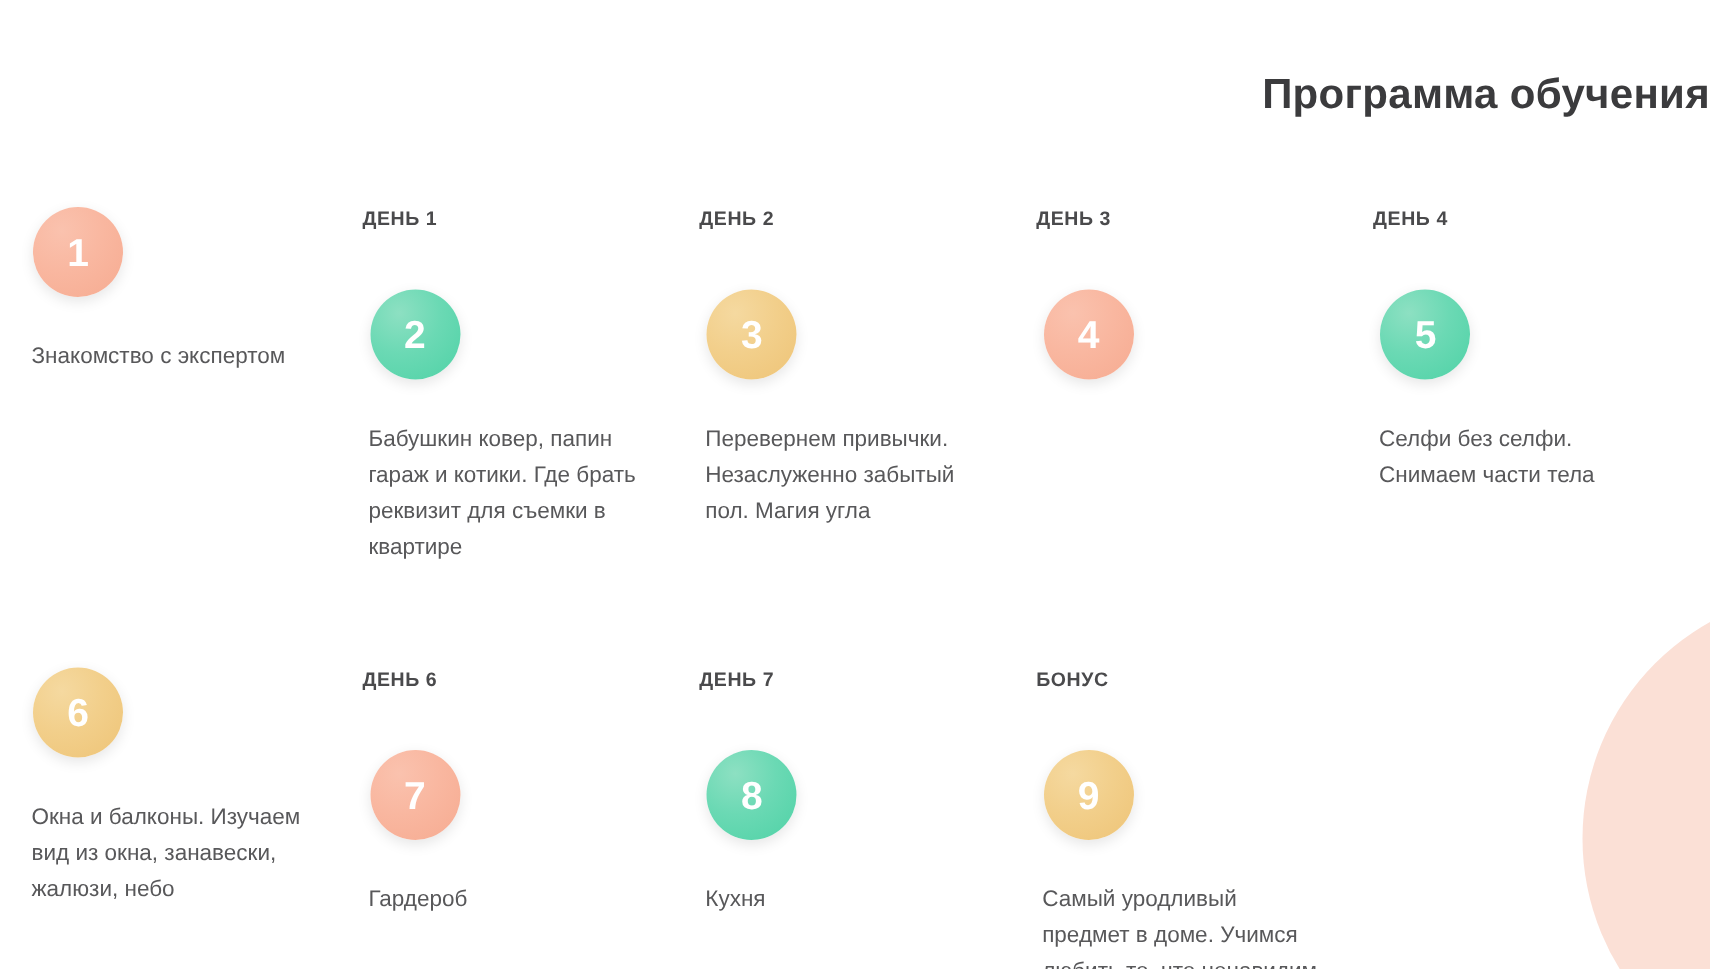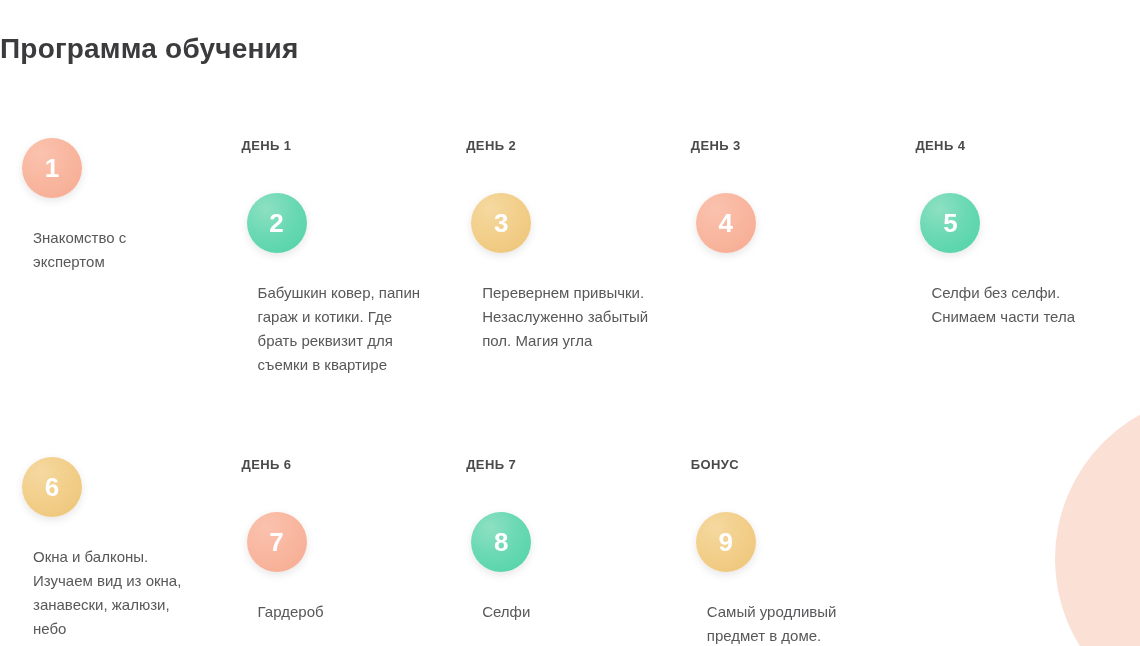--- a/index.html
+++ b/index.html
@@ -25,24 +25,24 @@
     background: #fbe0d6;
     right: -245px;
     top: 394px;
     pointer-events: none;
     z-index: 0;
   }
 
   
   .page-title {
     position: absolute;
-    top: 14px;
+    top: 28px;
     left: 0;
     width: 1140px;
-    text-align: left;
+    text-align: right;
     font-size: 28px;
     font-weight: bold;
     color: #3b3b3d;
     letter-spacing: 0.2px;
     z-index: 2;
   }
 
   
   .program-grid {
     position: absolute;
@@ -97,21 +97,21 @@
     background: radial-gradient(circle at 32% 26%, #8de0c2 0%, #6bd9b4 45%, #4fd2a6 100%);
   }
   .badge-yellow {
     background: radial-gradient(circle at 32% 26%, #f5d9a0 0%, #f2cf8b 45%, #eec477 100%);
   }
 
   .item-desc {
     font-size: 15px;
     line-height: 24px;
     color: #58585a;
-    margin: 16px;
+    margin: 4px;
   }
 </style>
 </head>
 <body>
 
 <div class="deco-blob"></div>
 
 <h1 class="page-title">Программа обучения</h1>
 
 <div class="program-grid">
@@ -157,21 +157,21 @@
 
     <div class="program-item">
       <div class="item-label">ДЕНЬ 6</div>
       <div class="item-badge badge-salmon">7</div>
       <p class="item-desc">Гардероб</p>
     </div>
 
     <div class="program-item">
       <div class="item-label">ДЕНЬ 7</div>
       <div class="item-badge badge-green">8</div>
-      <p class="item-desc">Селфи</p>
+      <p class="item-desc">Кухня</p>
     </div>
 
     <div class="program-item">
       <div class="item-label">БОНУС</div>
       <div class="item-badge badge-yellow">9</div>
       <p class="item-desc">Самый уродливый предмет в доме. Учимся любить то, что ненавидим и искать в нем красоту</p>
     </div>
 
     <div class="program-item"></div>
 

